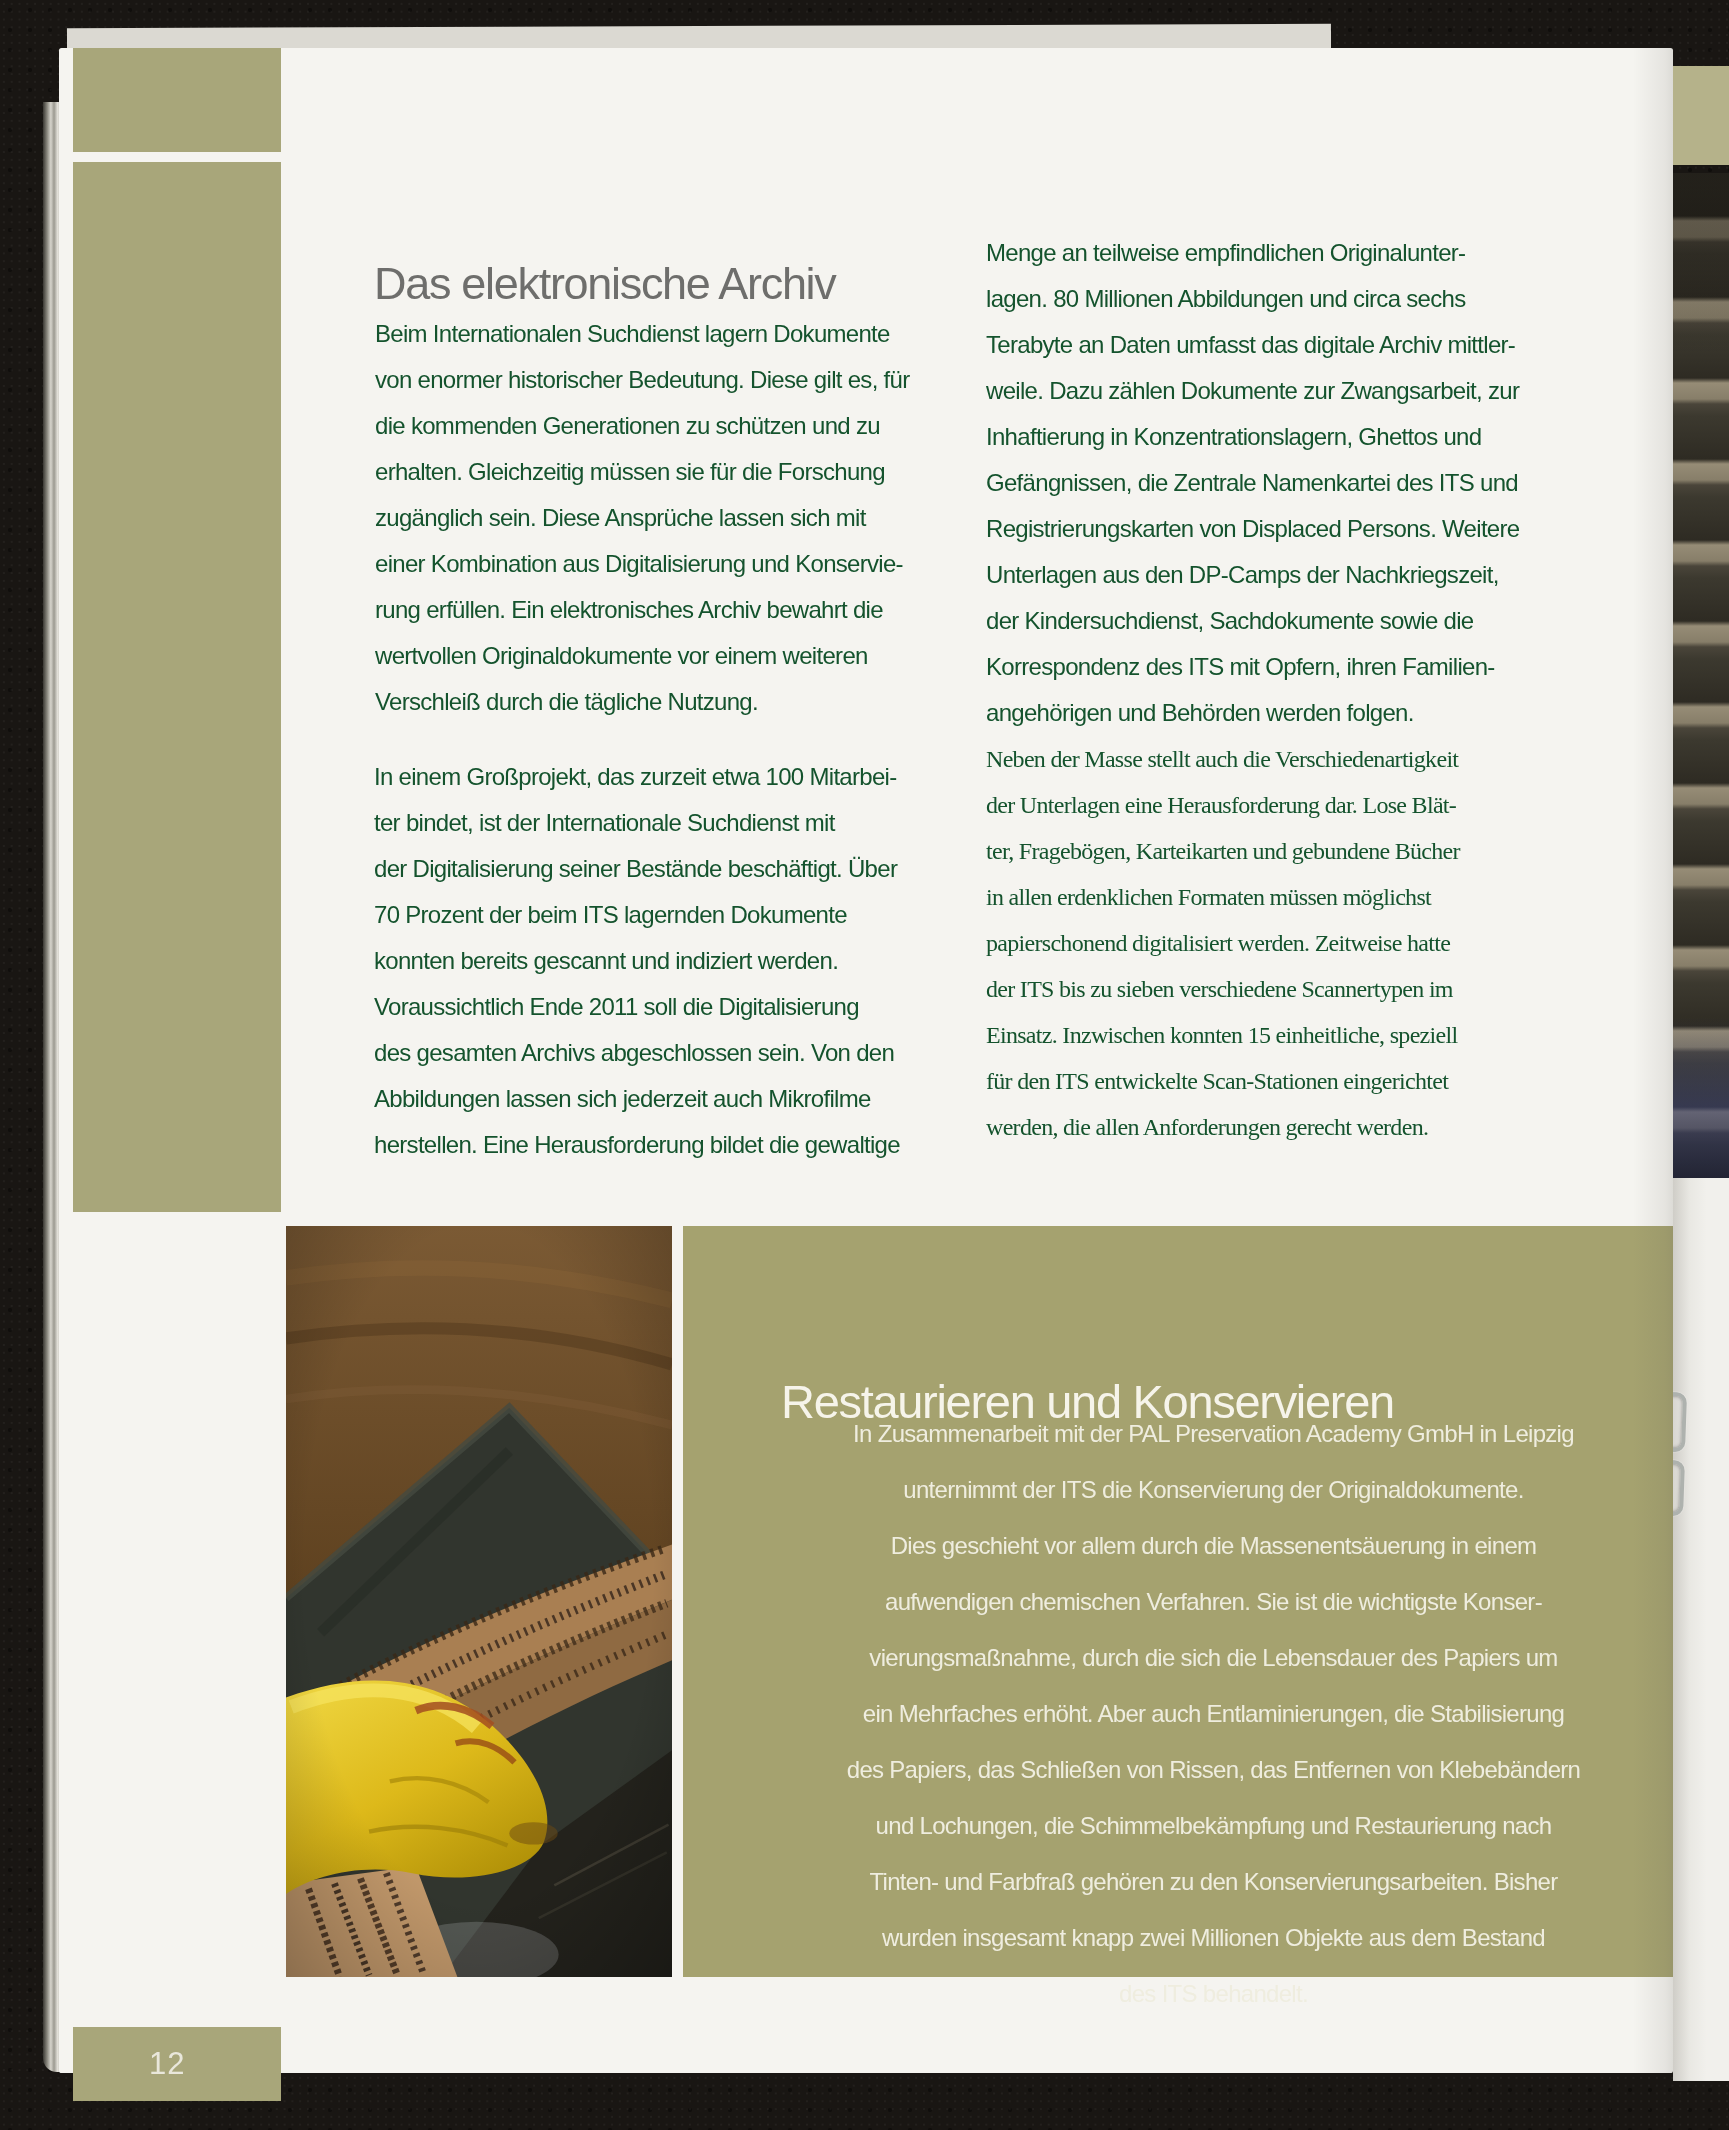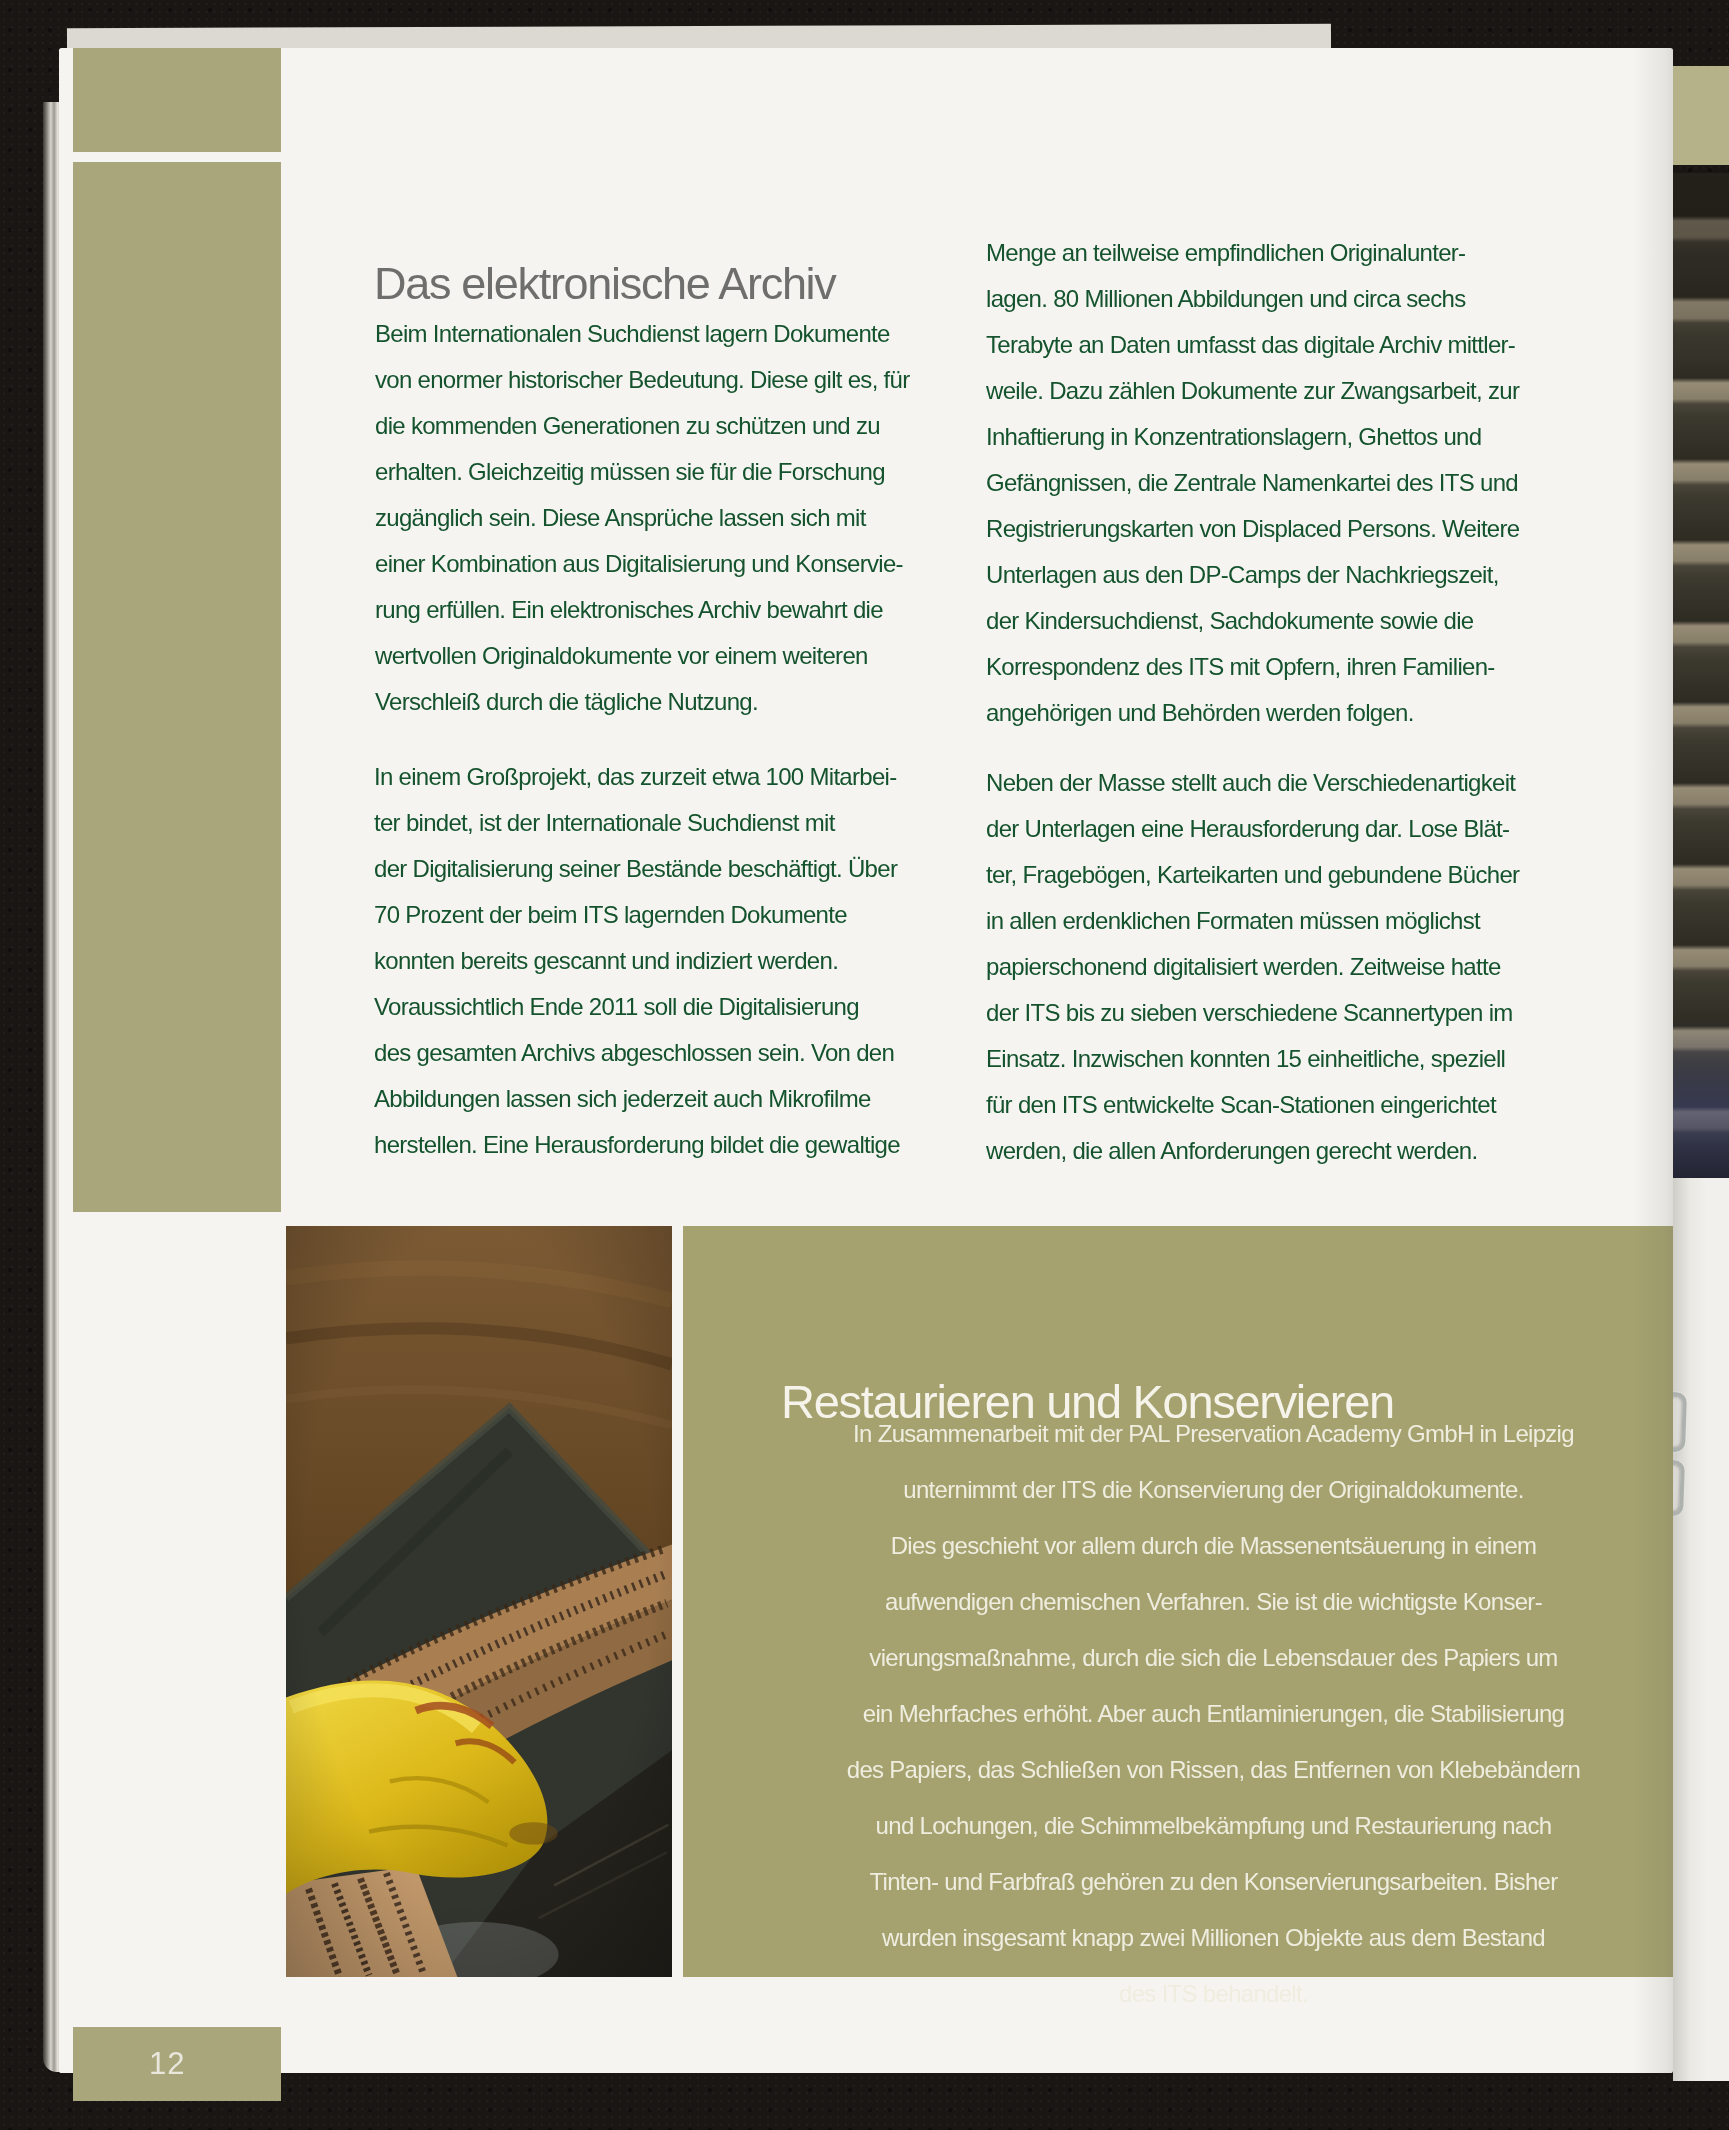--- a/index.html
+++ b/index.html
@@ -47,21 +47,21 @@
     font-size:45px;font-weight:300;letter-spacing:-1.3px;color:#6e6e6c;white-space:nowrap;
   }
   .bodycol{
     position:absolute;width:623px;
     font-size:24px;font-weight:300;letter-spacing:-0.7px;line-height:46px;
     color:#14532d;white-space:pre-line;
   }
   .lp1{left:316px;top:263px;}
   .lp2{left:315px;top:706px;}
   .rp1{left:927px;top:182px;}
-  .rp2{left:927px;top:712px;}
+  .rp2{left:927px;top:688px;font-family:Liberation Serif, serif;}
 
   .photo{position:absolute;left:227px;top:1178px;width:386px;height:751px;}
   .photo svg{display:block;width:100%;height:100%;}
 
   .feature{
     position:absolute;left:624px;top:1178px;width:990px;height:751px;
     background:#a5a26f;
     text-align:center;
   }
   .feature-title{

